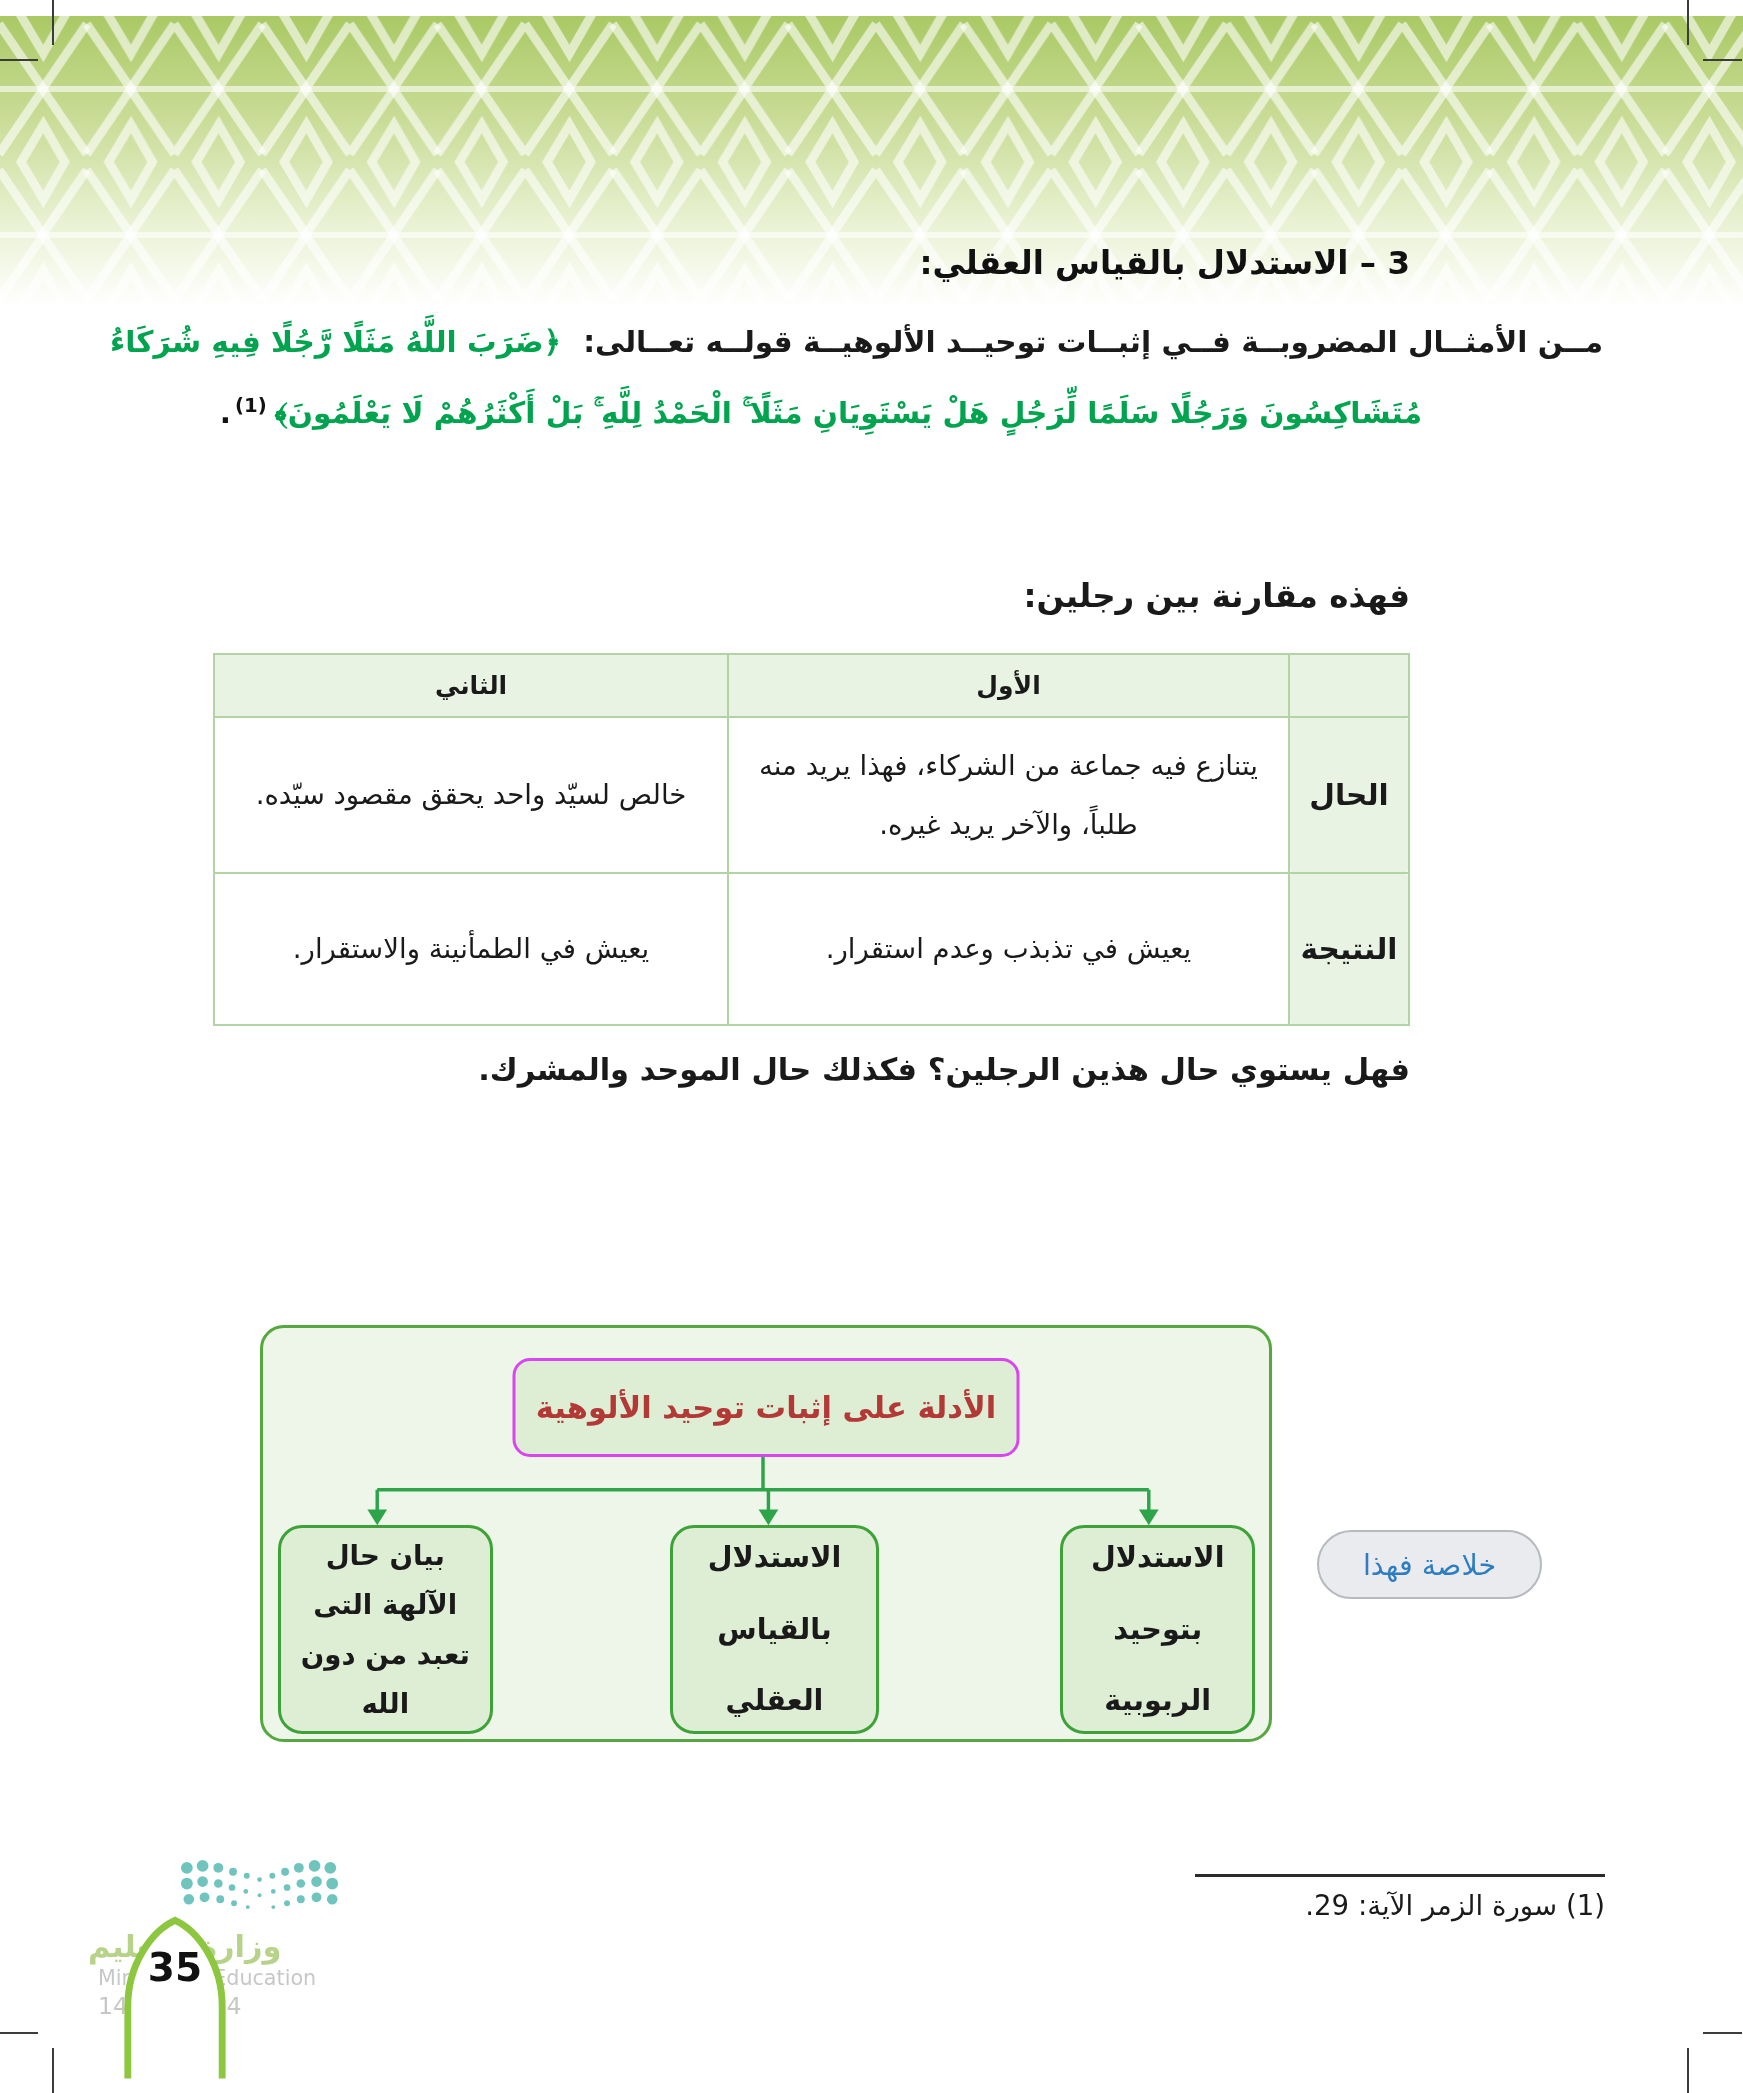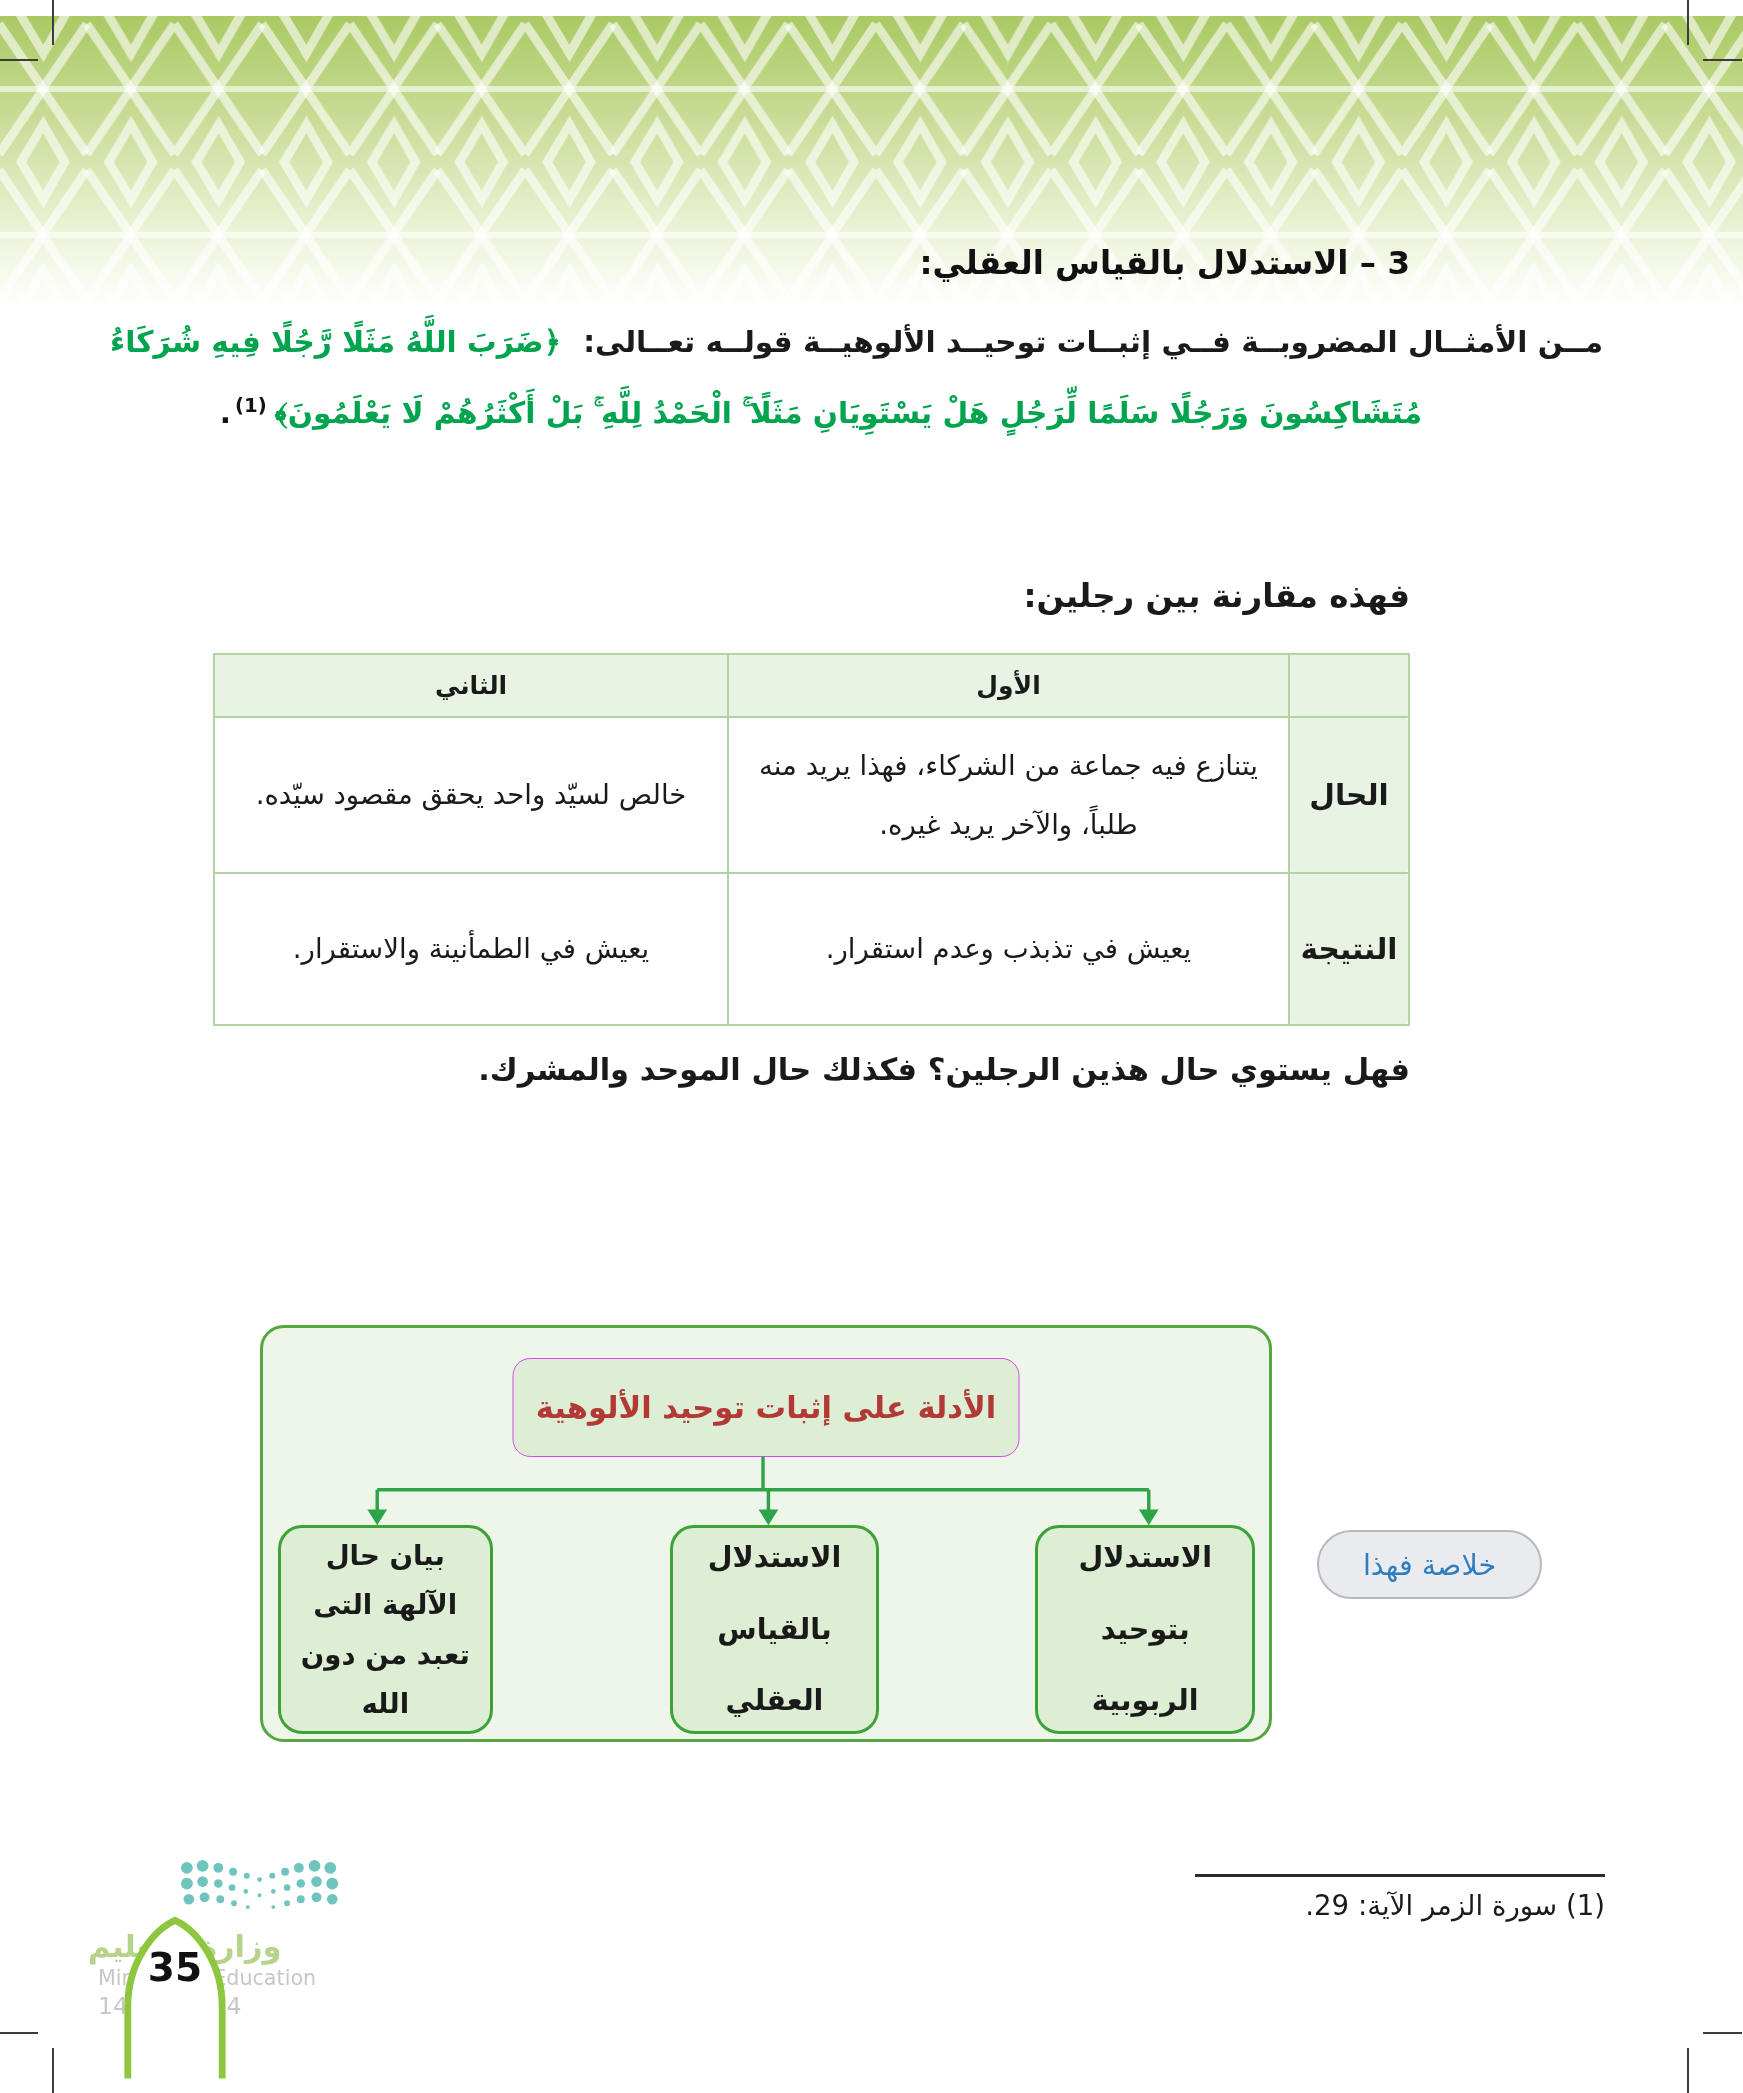--- a/index.html
+++ b/index.html
@@ -40,30 +40,30 @@
   .row-natija td{height:134px;}
   
   .conclusion{position:absolute;top:1052px;right:333px;font-size:30.5px;font-weight:bold;}
   
   .diagram{
     position:absolute;top:1325px;left:261px;width:1012px;height:417px;
     background:#eef5e9;border:3px solid #56a73f;border-radius:23.6px;box-sizing:border-box;
   }
   .diagram-title{
     position:absolute;top:29.6px;left:50%;transform:translateX(-50%);width:507px;height:99px;
-    background:#deeed4;border:1px solid #d946ef;border-radius:17.7px;box-sizing:border-box;
+    background:#deeed4;border:3px solid #d946ef;border-radius:17.7px;box-sizing:border-box;
     display:flex;align-items:center;justify-content:center;
     color:#b23936;font-size:30.5px;font-weight:bold;
   }
   .diagram-child{
     position:absolute;top:197px;height:209px;background:#deeed4;border:3px solid #3da339;
     border-radius:24px;box-sizing:border-box;display:flex;align-items:center;justify-content:center;
     text-align:center;font-size:28.6px;font-weight:bold;line-height:2.5;padding:0 9.9px;
   }
-  .child-right{right:13.8px;width:220px;}
+  .child-right{right:13.8px;width:195px;}
   .child-mid{left:407px;width:209px;}
   .child-left{left:14.8px;width:215px;line-height:1.78;font-size:27.6px;}
   .connectors{position:absolute;inset:0;}
   
   .side-pill{
     position:absolute;top:1530px;left:1318px;width:225px;height:69px;border-radius:35px;
     background:#e9ebee;border:2px solid #b6babf;box-sizing:border-box;
     display:flex;align-items:center;justify-content:center;
     color:#2d7dc0;font-size:28.6px;font-weight:500;
   }

